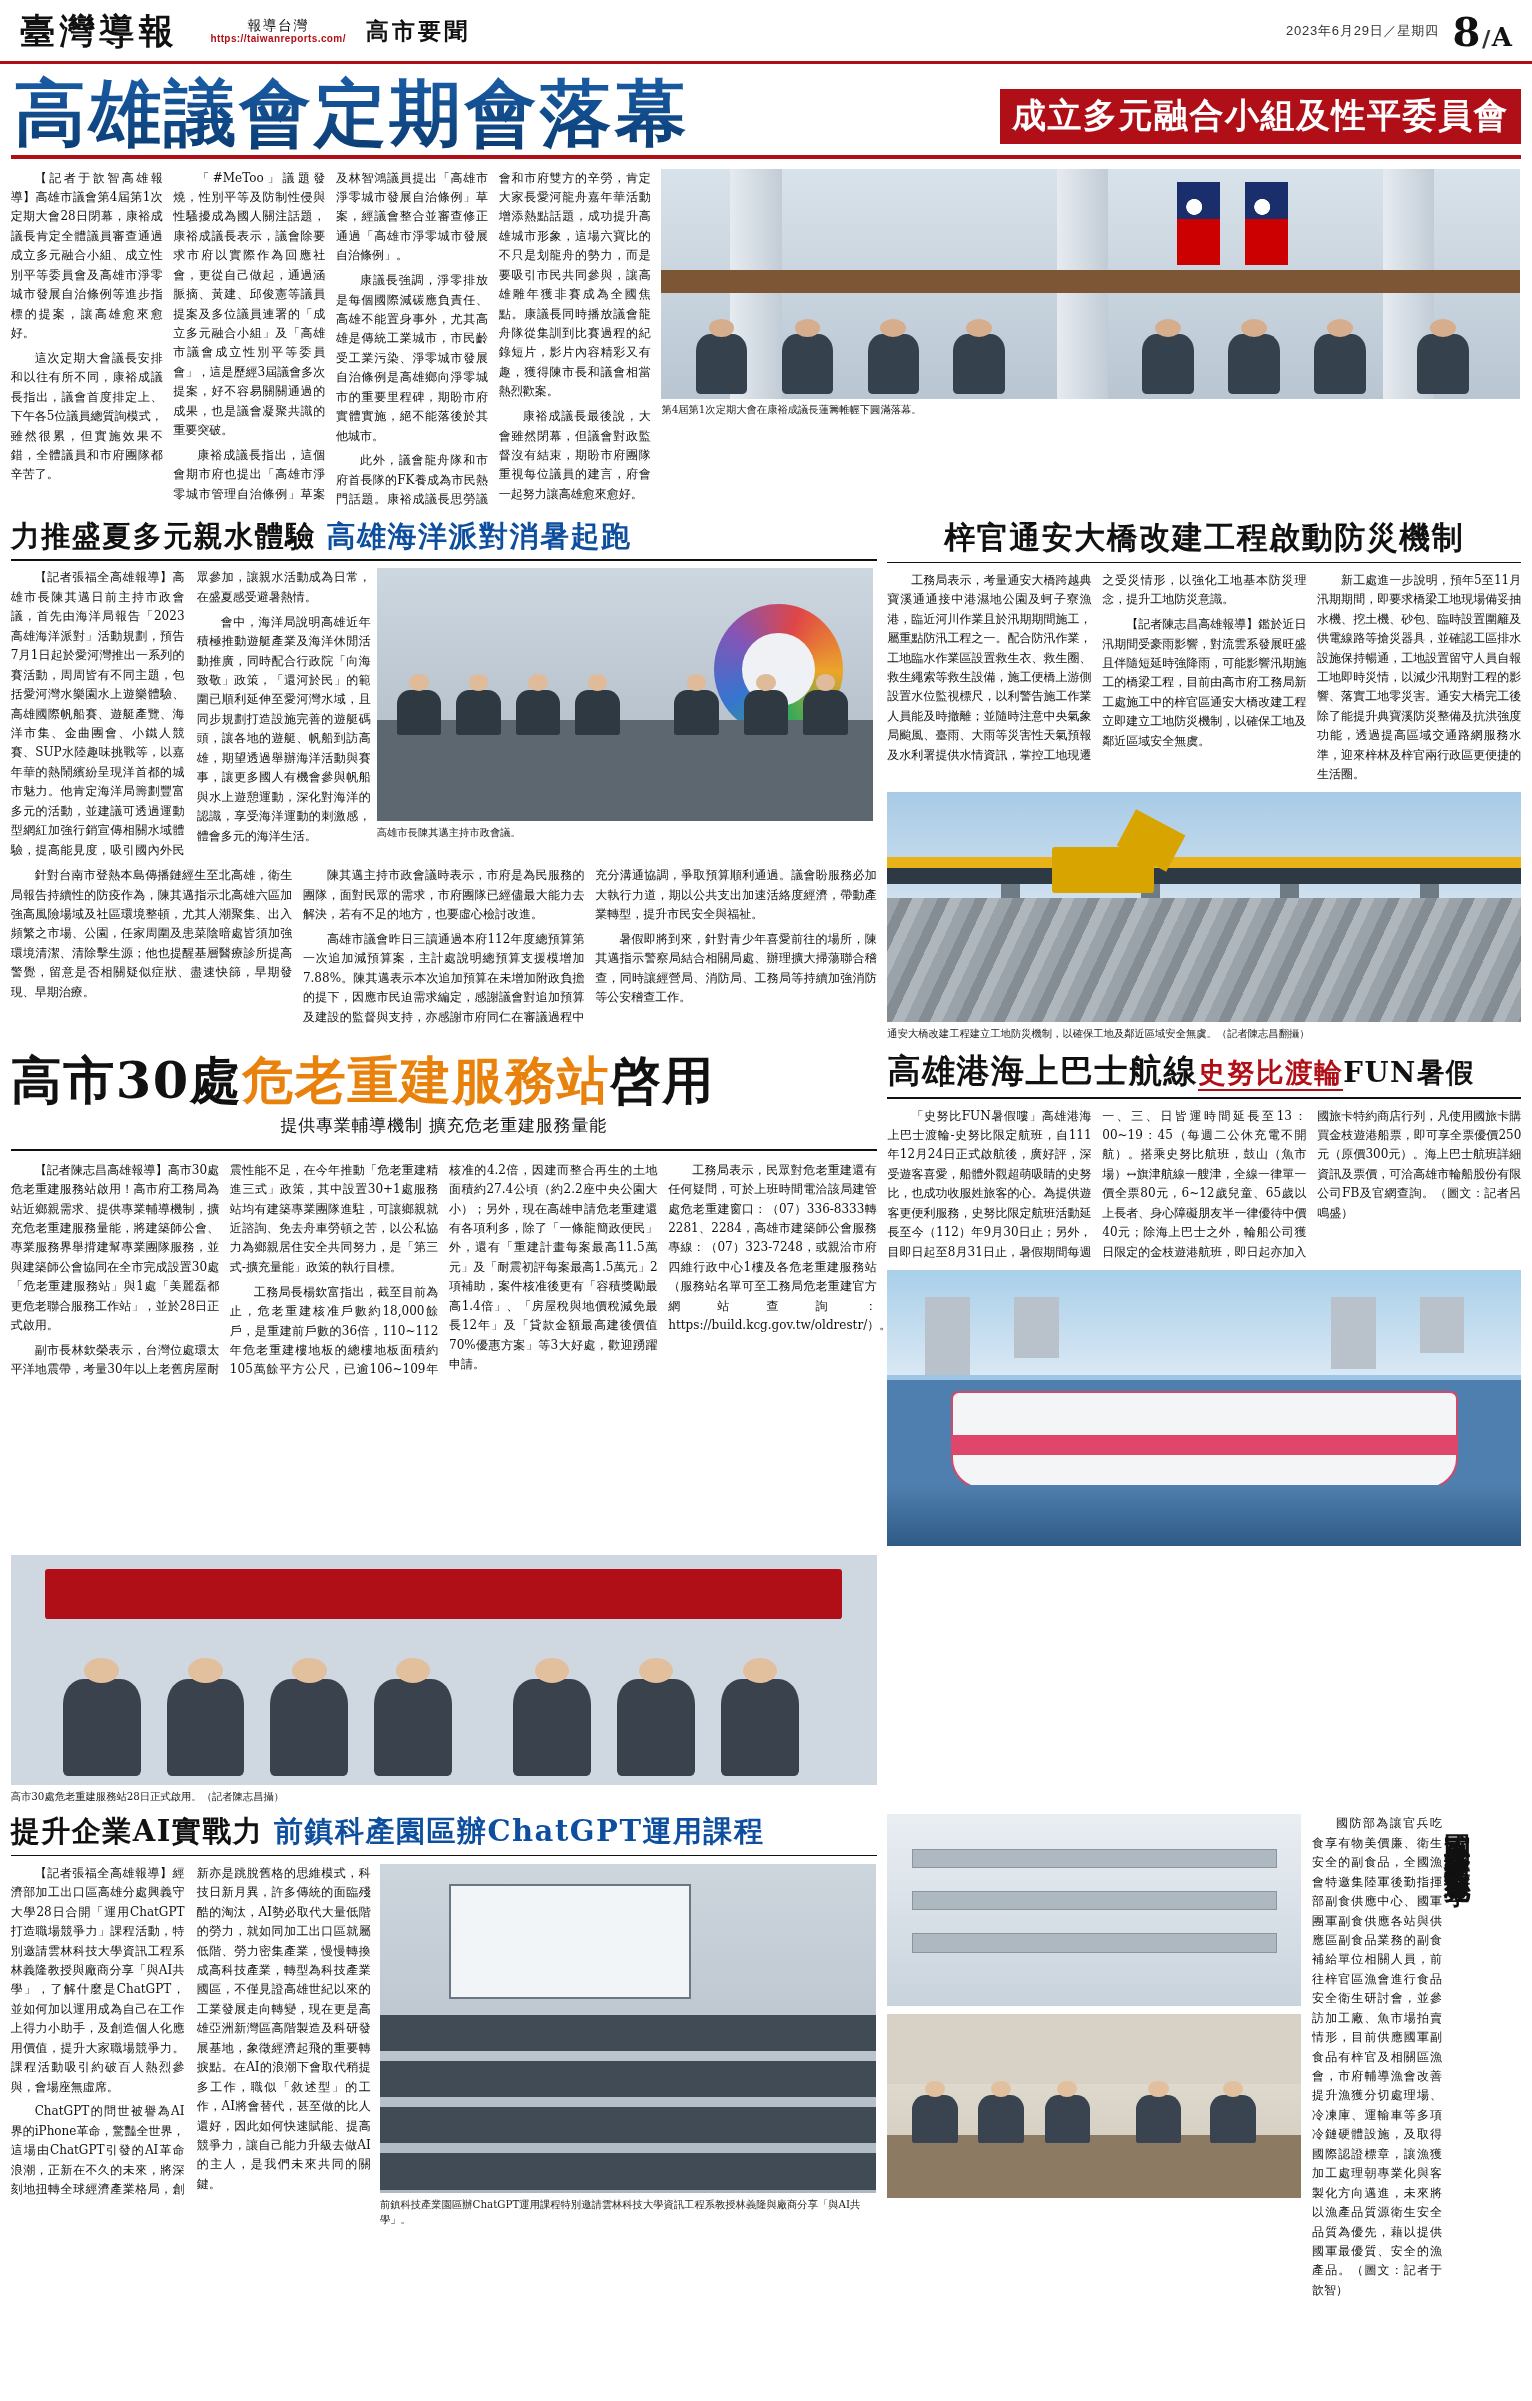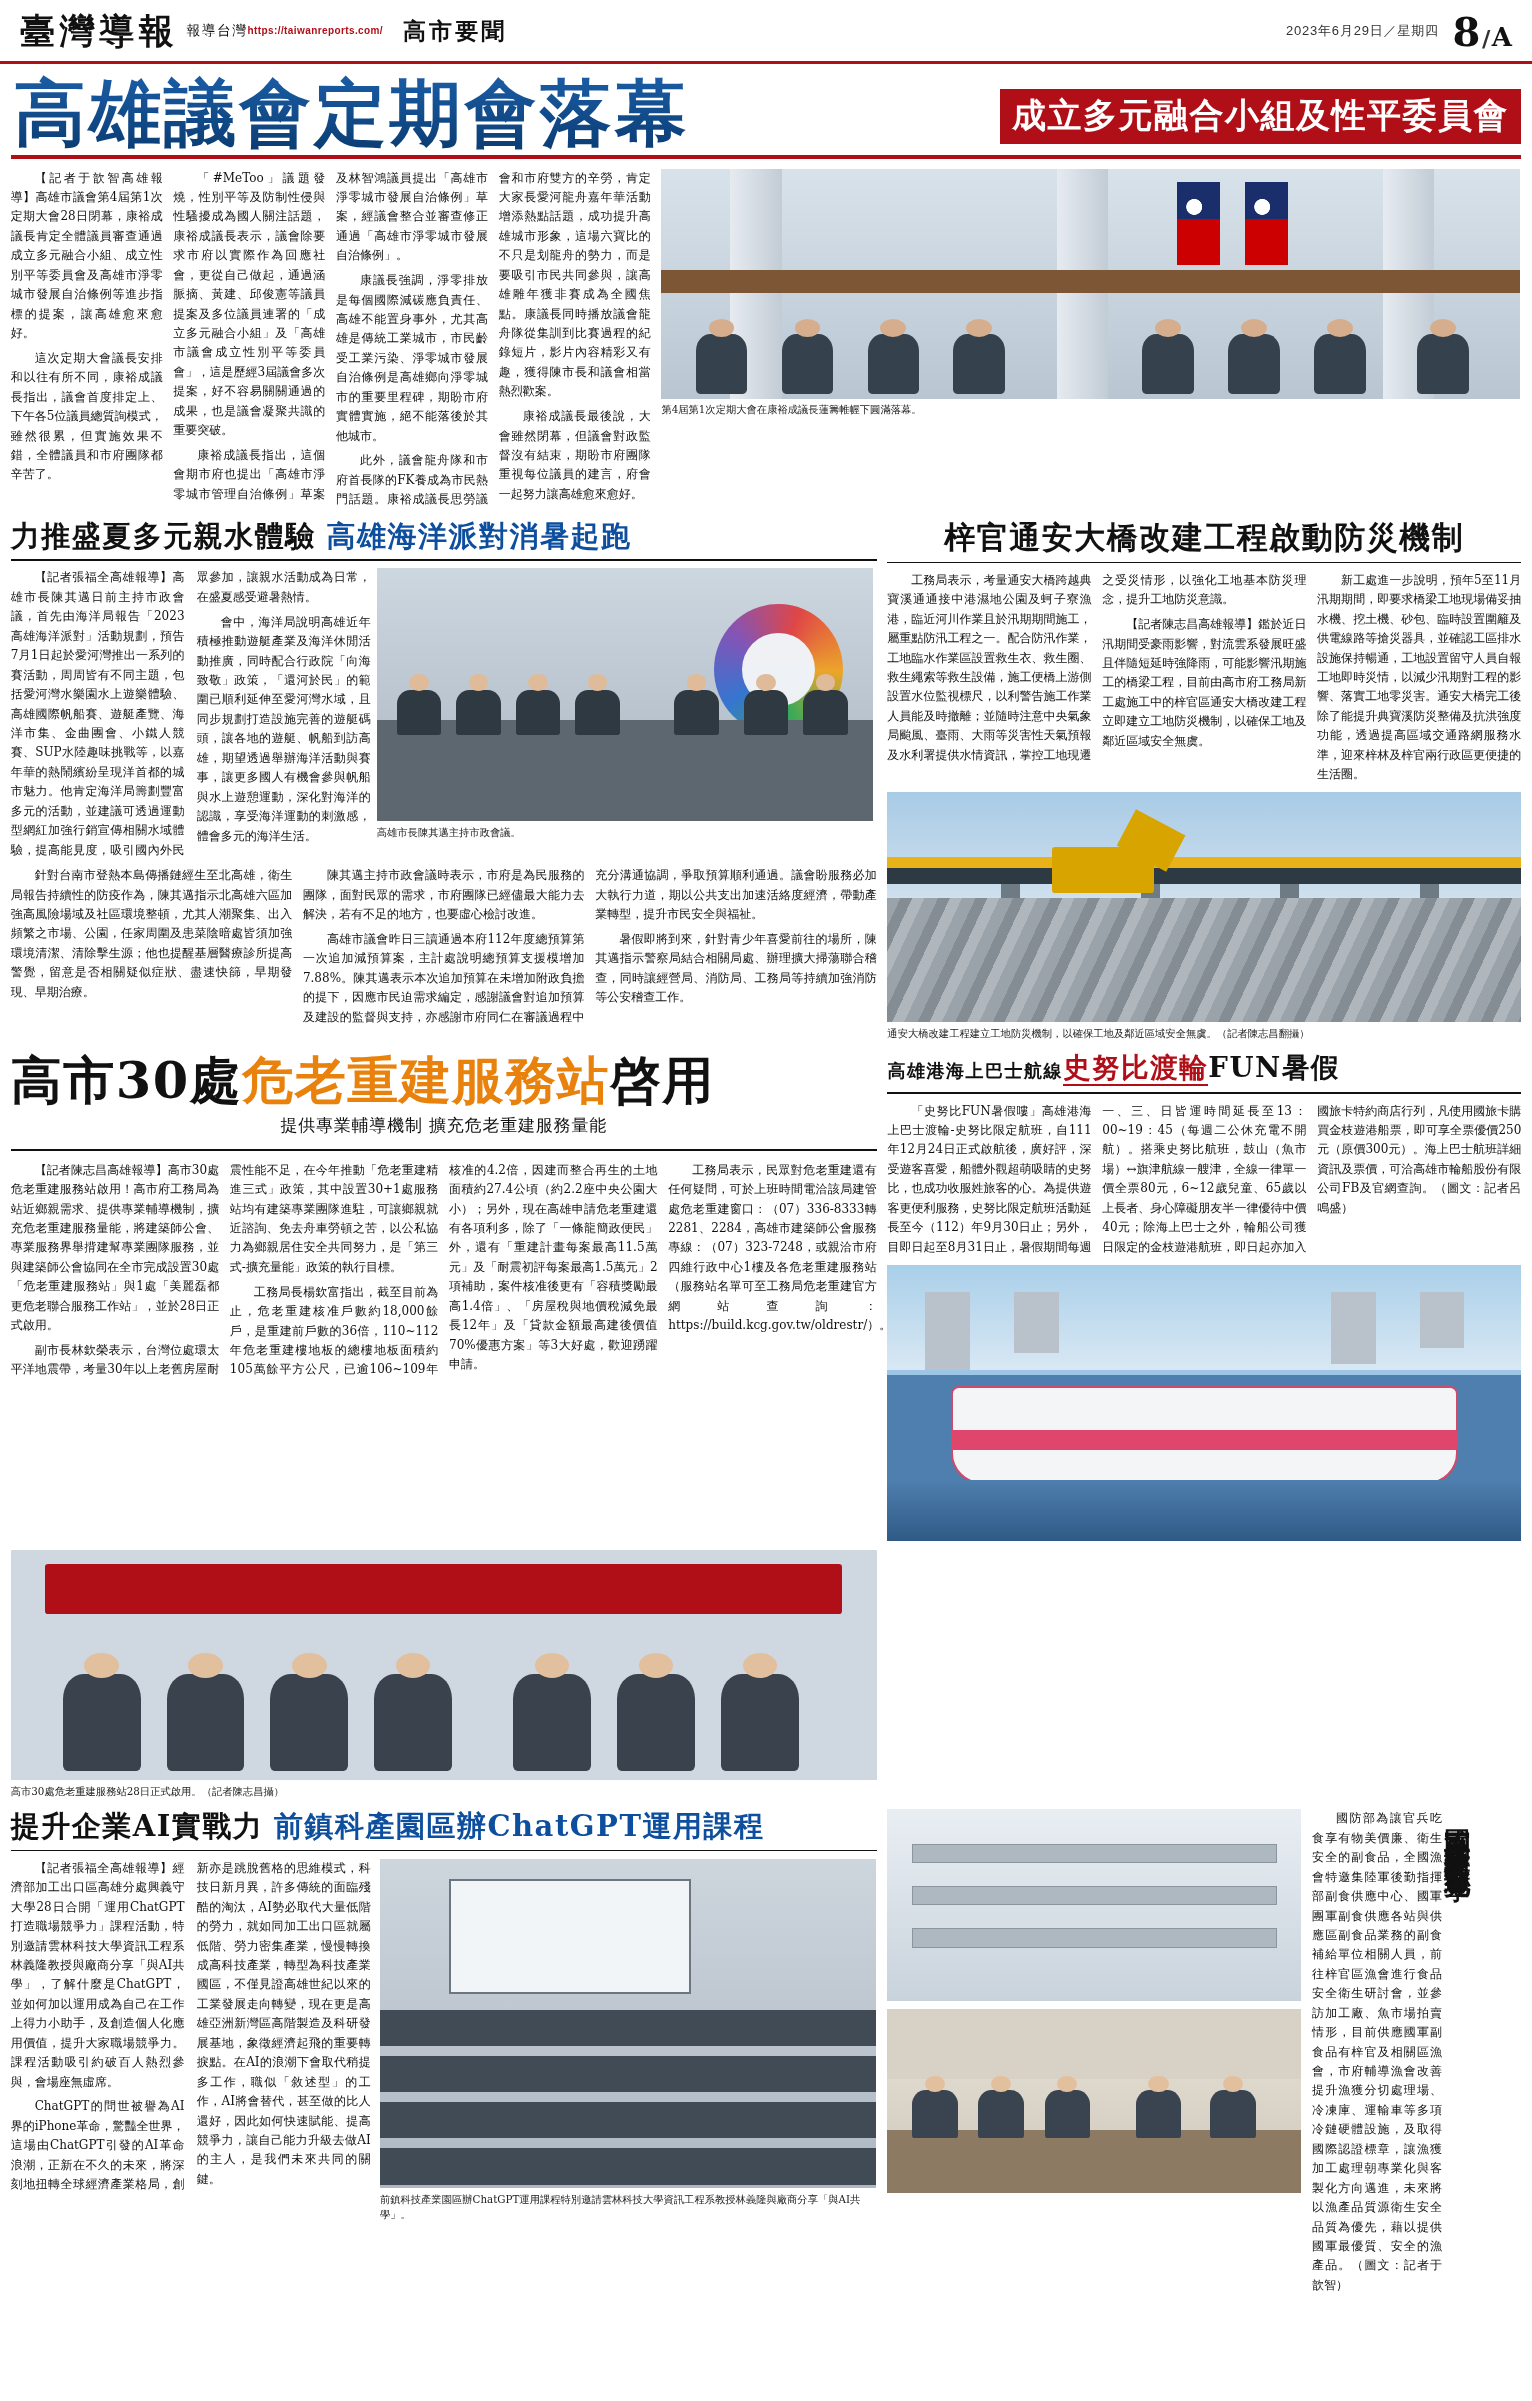--- a/index.html
+++ b/index.html
@@ -2,21 +2,21 @@
 <html lang="zh-Hant" style="font-size:12.3px"><head>
 <meta charset="utf-8">
 <style>
   html,body{margin:0;padding:0;background:#fff;}
   body{width:1532px;font-family:"Liberation Sans","DejaVu Sans",sans-serif;color:#111;}
   .page{width:1532px;position:relative;padding:0 0 15.3px 0;box-sizing:border-box;}
 
   
   .masthead{display:flex;align-items:center;padding:7.7px 20px 6.1px 20px;border-bottom:3.8px solid #b10f18;}
   .mh-logo{font-size:35px;font-weight:bold;letter-spacing:4.6px;font-family:"DejaVu Serif","Liberation Serif",serif;color:#111;white-space:nowrap;}
-  .mh-mid{margin-left:8px;display:flex;flex-direction:row;align-items:center;justify-content:center;line-height:1.15;}
+  .mh-mid{margin-left:32px;display:flex;flex-direction:column;align-items:center;justify-content:center;line-height:1.15;}
   .mh-sub{font-size:13.8px;color:#111;letter-spacing:1.5px;}
   .mh-url{font-size:10px;color:#b10f18;font-weight:bold;letter-spacing:0.4px;}
   .mh-section{margin-left:20px;font-size:23px;font-weight:bold;letter-spacing:3.1px;color:#111;}
   .mh-right{margin-left:auto;display:flex;align-items:center;gap:13.8px;}
   .mh-date{font-size:13px;color:#333;letter-spacing:0.8px;}
   .mh-page{font-size:40px;font-weight:bold;font-family:"DejaVu Serif","Liberation Serif",serif;}
   .mh-page .slash{font-size:23px;color:#333;margin:0 1.5px;}
   .mh-page .sec{font-size:26px;}
 
   
@@ -260,21 +260,21 @@
       <div class="body-text colcount4">
         <p>【記者陳志昌高雄報導】高市30處危老重建服務站啟用！高市府工務局為站近鄉親需求、提供專業輔導機制，擴充危老重建服務量能，將建築師公會、專業服務界舉揹建幫專業團隊服務，並與建築師公會協同在全市完成設置30處「危老重建服務站」與1處「美麗磊都更危老聯合服務工作站」，並於28日正式啟用。</p>
         <p>副市長林欽榮表示，台灣位處環太平洋地震帶，考量30年以上老舊房屋耐震性能不足，在今年推動「危老重建精進三式」政策，其中設置30+1處服務站均有建築專業團隊進駐，可讓鄉親就近諮詢、免去舟車勞頓之苦，以公私協力為鄉親居住安全共同努力，是「第三式-擴充量能」政策的執行目標。</p>
         <p>工務局長楊欽富指出，截至目前為止，危老重建核准戶數約18,000餘戶，是重建前戶數的36倍，110~112年危老重建樓地板的總樓地板面積約105萬餘平方公尺，已逾106~109年核准的4.2倍，因建而整合再生的土地面積約27.4公頃（約2.2座中央公園大小）；另外，現在高雄申請危老重建還有各項利多，除了「一條龍簡政便民」外，還有「重建計畫每案最高11.5萬元」及「耐震初評每案最高1.5萬元」2項補助，案件核准後更有「容積獎勵最高1.4倍」、「房屋稅與地價稅減免最長12年」及「貸款金額最高建後價值70%優惠方案」等3大好處，歡迎踴躍申請。</p>
         <p>工務局表示，民眾對危老重建還有任何疑問，可於上班時間電洽該局建管處危老重建窗口：（07）336-8333轉2281、2284，高雄市建築師公會服務專線：（07）323-7248，或親洽市府四維行政中心1樓及各危老重建服務站（服務站名單可至工務局危老重建官方網站查詢：https://build.kcg.gov.tw/oldrestr/）。</p>
       </div>
     </div>
 
     <div class="col" style="width:634px">
       <div class="h2-line" style="justify-content:flex-start">
-        <span class="h-black" style="font-size:18px">高雄港海上巴士航線</span>
+        <span class="h-black" style="font-size:33px">高雄港海上巴士航線</span>
         <span class="h-black u-line" style="font-size:27.6px;color:#b10f18">史努比渡輪</span>
         <span class="h-black" style="font-size:27.6px">FUN暑假</span>
       </div>
       <div class="hr-thin"></div>
       <div class="body-text colcount3">
         <p>「史努比FUN暑假嘍」高雄港海上巴士渡輪-史努比限定航班，自111年12月24日正式啟航後，廣好評，深受遊客喜愛，船體外觀超萌吸睛的史努比，也成功收服姓旅客的心。為提供遊客更便利服務，史努比限定航班活動延長至今（112）年9月30日止；另外，目即日起至8月31日止，暑假期間每週一、三、日皆運時間延長至13：00~19：45（每週二公休充電不開航）。搭乘史努比航班，鼓山（魚市場）↔旗津航線一艘津，全線一律單一價全票80元，6~12歲兒童、65歲以上長者、身心障礙朋友半一律優待中價40元；除海上巴士之外，輪船公司獲日限定的金枝遊港航班，即日起亦加入國旅卡特約商店行列，凡使用國旅卡購買金枝遊港船票，即可享全票優價250元（原價300元）。海上巴士航班詳細資訊及票價，可洽高雄市輪船股份有限公司FB及官網查詢。（圖文：記者呂鳴盛）</p>
       </div>
       <div class="photo scene-boat" style="height:276px;margin-top:7.7px">
         <div class="ph-in">
           <div class="sky"></div>

